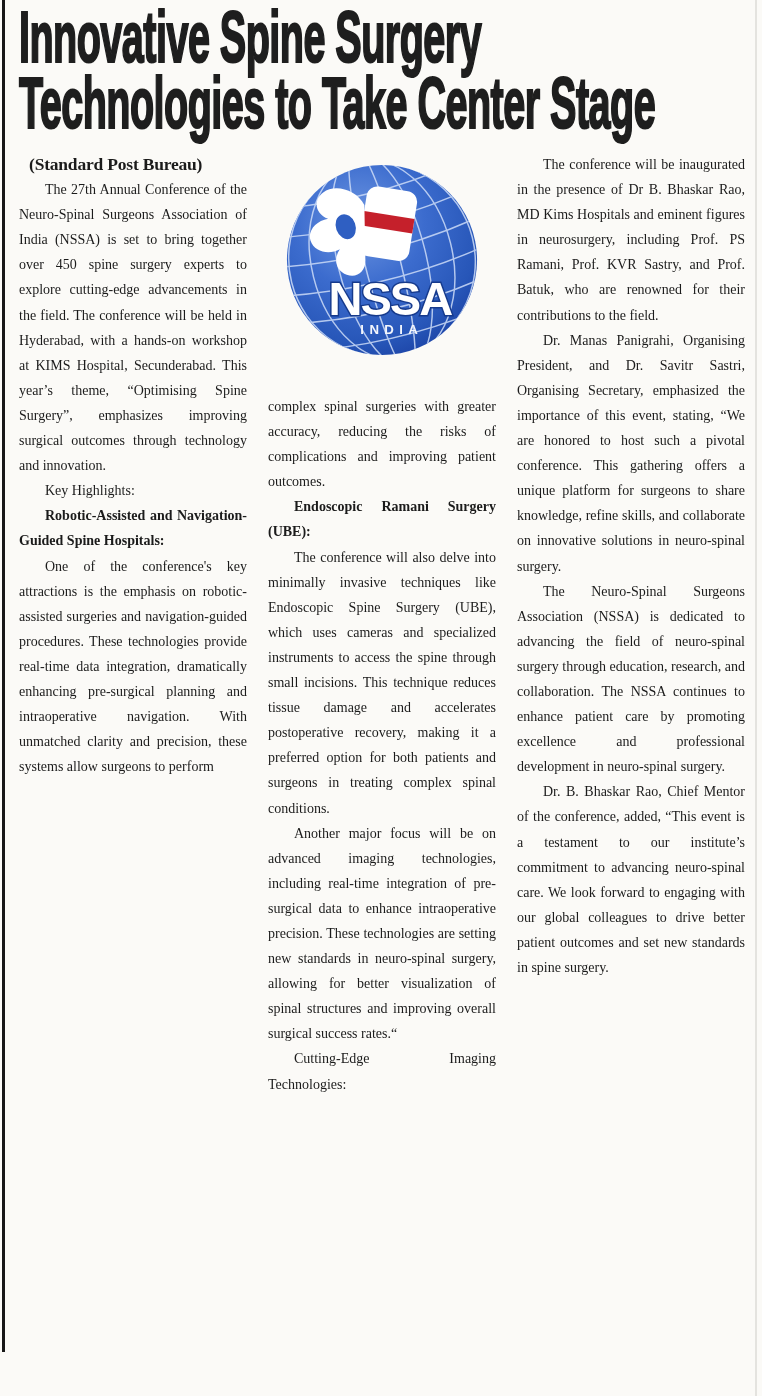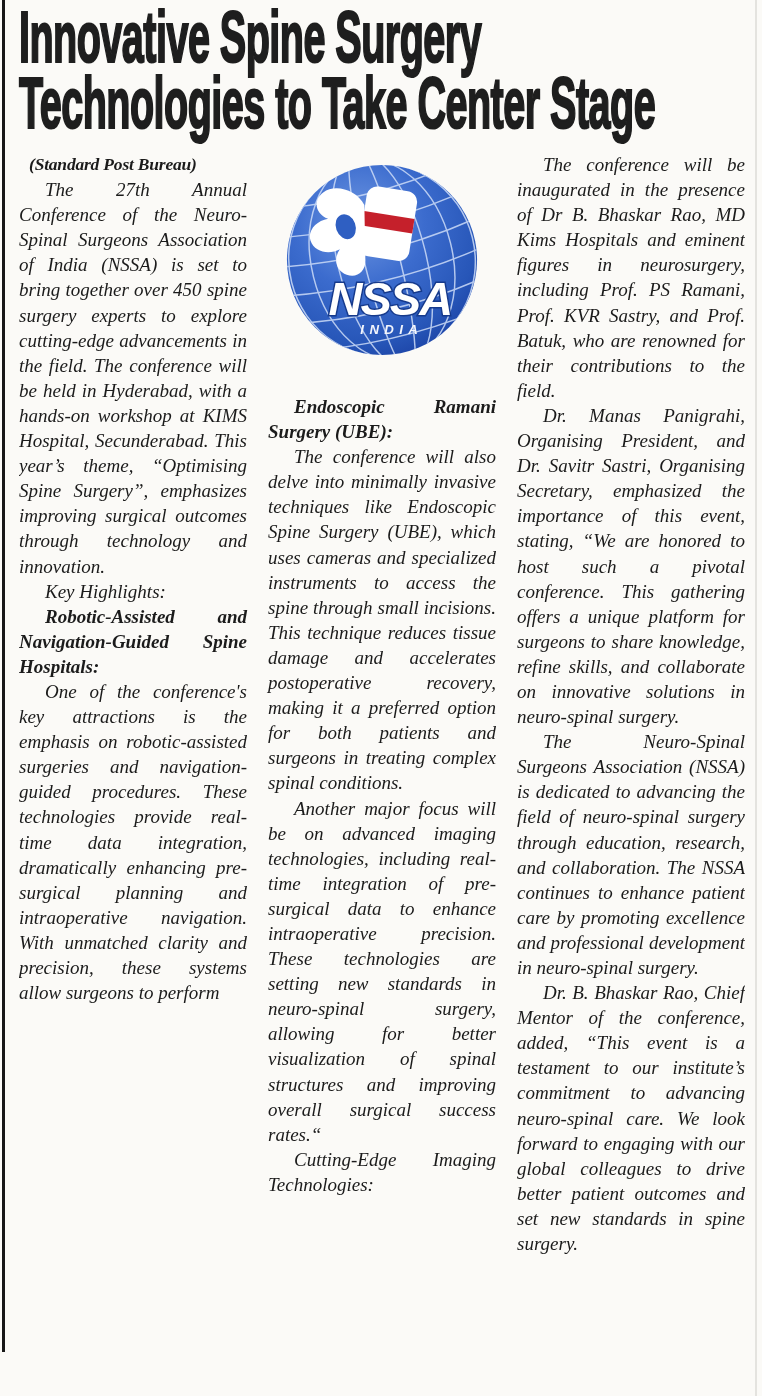--- a/index.html
+++ b/index.html
@@ -26,24 +26,24 @@
     transform:scaleX(0.55);transform-origin:0 50%;
     font:700 72px/66px "Liberation Sans",sans-serif;
     color:#1e1e1e;
     -webkit-text-stroke:2.2px #1e1e1e;
     letter-spacing:-1px;
   }
   .cols{
     position:absolute;left:19px;top:152px;width:726px;height:1242px;
     display:flex;gap:21px;overflow:hidden;
   }
-  .col{flex:0 0 228px;width:228px;font-style:italic;}
+  .col{flex:0 0 228px;width:228px;}
   .col p{
     margin:0;
-    font-size:19px;line-height:25.1px;
+    font-size:14px;line-height:25.1px;
     text-align:justify;
     text-indent:26px;
     color:#1b1b1b;
     hyphens:none;
   }
   .byline{
     font-weight:700;
     font-size:17.5px !important;
     text-indent:10px !important;
     letter-spacing:-0.2px;
@@ -116,20 +116,21 @@
               <rect x="80" y="55" width="52" height="15" fill="#c5202b"></rect>
             </g>
             <path fill="#ffffff" d="M82 46 C74 30 52 24 40 33 C29 41 32 55 45 60 C33 62 24 72 27 82 C31 94 46 97 57 91 C50 101 53 113 64 117 C75 121 84 113 83 101 Z"></path>
             <ellipse cx="63" cy="68" rx="10" ry="13" fill="#2f5fc2" transform="rotate(-20 63 68)"></ellipse>
           </g>
 
           <text x="108" y="158" text-anchor="middle" font-family="Liberation Sans, sans-serif" font-weight="bold" font-size="48" letter-spacing="-2" fill="#ffffff" stroke="#163a8c" stroke-width="3" paint-order="stroke">NSSA</text>
           <text x="110" y="178" text-anchor="middle" font-family="Liberation Sans, sans-serif" font-weight="bold" font-size="13.5" letter-spacing="5.5" fill="#f2f5fc">INDIA</text>
         </svg>
       </div>
+      <p class="no-indent">complex spinal surgeries with greater accuracy, reducing the risks of complications and improving patient outcomes.</p>
       <p class="bold">Endoscopic Ramani Surgery (UBE):</p>
       <p>The conference will also delve into minimally invasive techniques like Endoscopic Spine Surgery (UBE), which uses cameras and specialized instruments to access the spine through small incisions. This technique reduces tissue damage and accelerates postoperative recovery, making it a preferred option for both patients and surgeons in treating complex spinal conditions.</p>
       <p>Another major focus will be on advanced imaging technologies, including real-time integration of pre-surgical data to enhance intraoperative precision. These technologies are setting new standards in neuro-spinal surgery, allowing for better visualization of spinal structures and improving overall surgical success rates.“</p>
       <p>Cutting-Edge Imaging Technologies:</p>
     </div>
 
     <div class="col">
       <p>The conference will be inaugurated in the presence of Dr B. Bhaskar Rao, MD Kims Hospitals and eminent figures in neurosurgery, including Prof. PS Ramani, Prof. KVR Sastry, and Prof. Batuk, who are renowned for their contributions to the field.</p>
       <p>Dr. Manas Panigrahi, Organising President, and Dr. Savitr Sastri, Organising Secretary, emphasized the importance of this event, stating, “We are honored to host such a pivotal conference. This gathering offers a unique platform for surgeons to share knowledge, refine skills, and collaborate on innovative solutions in neuro-spinal surgery.</p>
       <p>The Neuro-Spinal Surgeons Association (NSSA) is dedicated to advancing the field of neuro-spinal surgery through education, research, and collaboration. The NSSA continues to enhance patient care by promoting excellence and professional development in neuro-spinal surgery.</p>

